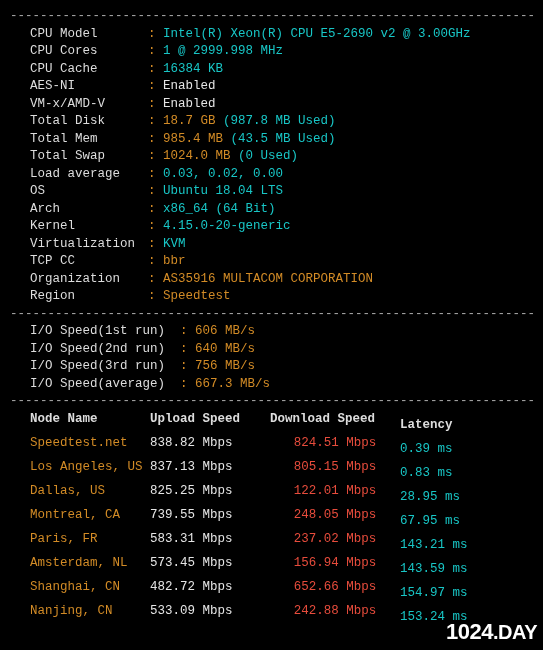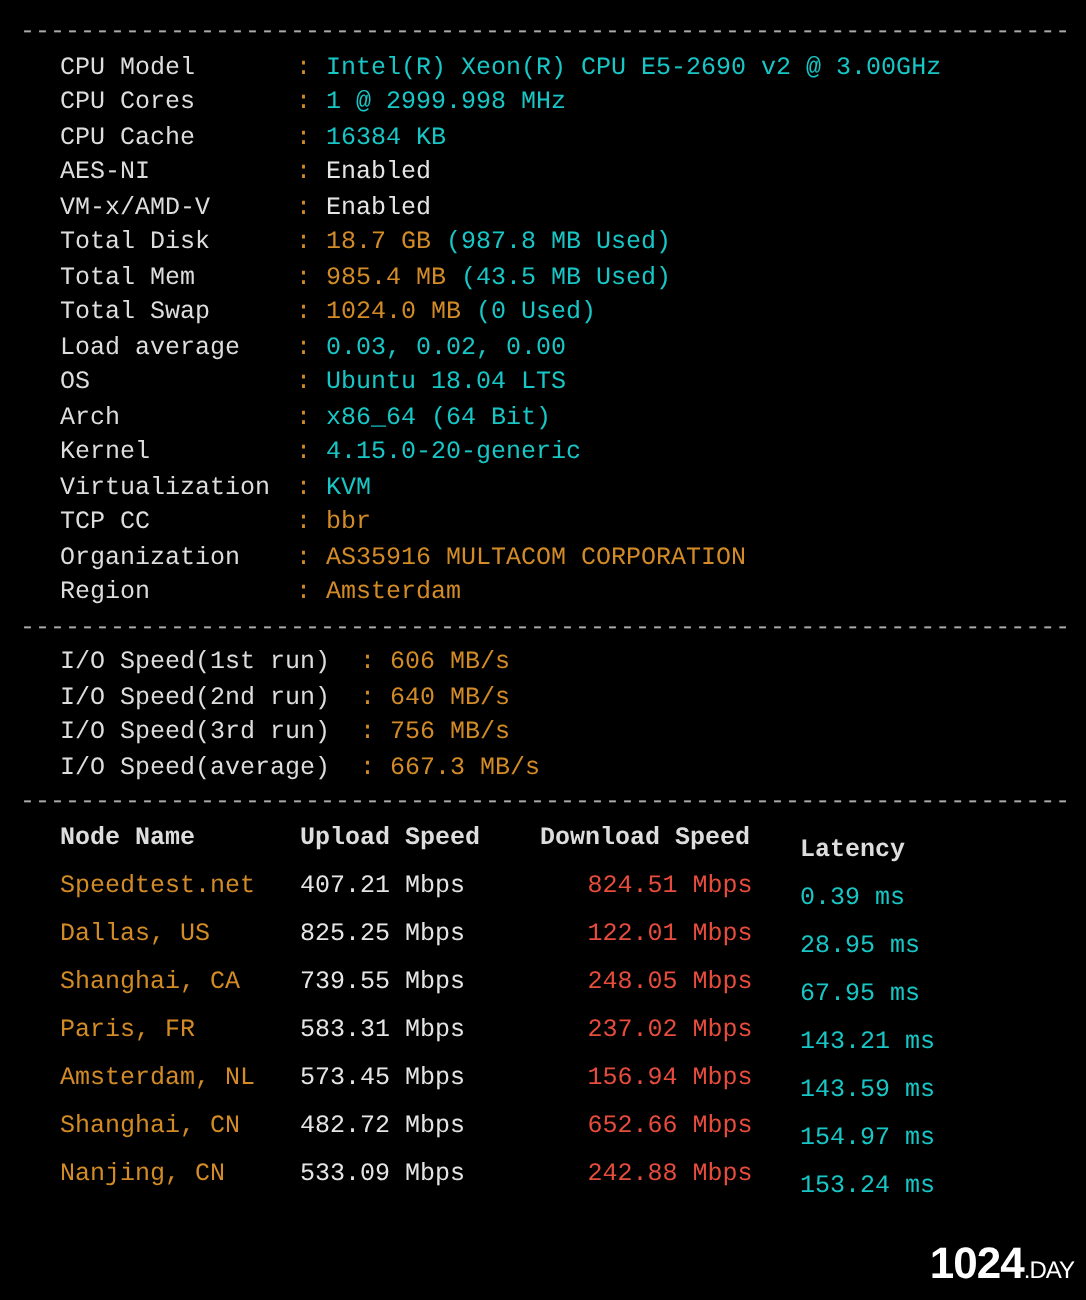--- a/index.html
+++ b/index.html
@@ -39,21 +39,21 @@
     position: fixed;
     right: 6px;
     bottom: 2px;
     font-family: Arial, sans-serif;
     font-weight: 900;
     font-size: 22px;
     color: #fff;
     letter-spacing: -0.5px;
     text-shadow: 0 0 4px #000;
   }
-  .watermark .day { font-size: 12px; font-weight:400; }
+  .watermark .day { font-size: 20px; font-weight:700; }
 </style>
 </head>
 <body>
 
 <div id="out">
     <div class="hr">----------------------------------------------------------------------</div>
     <div class="row"><span class="lbl">CPU Model</span><span class="colon">: </span><span class="cyan">Intel(R) Xeon(R) CPU E5-2690 v2 @ 3.00GHz</span></div>
     <div class="row"><span class="lbl">CPU Cores</span><span class="colon">: </span><span class="cyan">1 @ 2999.998 MHz</span></div>
     <div class="row"><span class="lbl">CPU Cache</span><span class="colon">: </span><span class="cyan">16384 KB</span></div>
     <div class="row"><span class="lbl">AES-NI</span><span class="colon">: </span><span class="green">Enabled</span></div>
@@ -61,31 +61,32 @@
     <div class="row"><span class="lbl">Total Disk</span><span class="colon">: </span><span class="yellow">18.7 GB</span><span class="cyan"> (987.8 MB Used)</span></div>
     <div class="row"><span class="lbl">Total Mem</span><span class="colon">: </span><span class="yellow">985.4 MB</span><span class="cyan"> (43.5 MB Used)</span></div>
     <div class="row"><span class="lbl">Total Swap</span><span class="colon">: </span><span class="yellow">1024.0 MB</span><span class="cyan"> (0 Used)</span></div>
     <div class="row"><span class="lbl">Load average</span><span class="colon">: </span><span class="cyan">0.03, 0.02, 0.00</span></div>
     <div class="row"><span class="lbl">OS</span><span class="colon">: </span><span class="cyan">Ubuntu 18.04 LTS</span></div>
     <div class="row"><span class="lbl">Arch</span><span class="colon">: </span><span class="cyan">x86_64 (64 Bit)</span></div>
     <div class="row"><span class="lbl">Kernel</span><span class="colon">: </span><span class="cyan">4.15.0-20-generic</span></div>
     <div class="row"><span class="lbl">Virtualization</span><span class="colon">: </span><span class="cyan">KVM</span></div>
     <div class="row"><span class="lbl">TCP CC</span><span class="colon">: </span><span class="yellow">bbr</span></div>
     <div class="row"><span class="lbl">Organization</span><span class="colon">: </span><span class="yellow">AS35916 MULTACOM CORPORATION</span></div>
-    <div class="row"><span class="lbl">Region</span><span class="colon">: </span><span class="yellow">Amsterdam</span></div>
+    <div class="row"><span class="lbl">Region</span><span class="colon">: </span><span class="yellow">Speedtest</span></div>
     <div class="hr">----------------------------------------------------------------------</div>
     <div class="row"><span class="lbl2">I/O Speed(1st run) </span><span class="colon">: </span><span class="yellow">606 MB/s</span></div>
     <div class="row"><span class="lbl2">I/O Speed(2nd run) </span><span class="colon">: </span><span class="yellow">640 MB/s</span></div>
     <div class="row"><span class="lbl2">I/O Speed(3rd run) </span><span class="colon">: </span><span class="yellow">756 MB/s</span></div>
     <div class="row"><span class="lbl2">I/O Speed(average) </span><span class="colon">: </span><span class="yellow">667.3 MB/s</span></div>
     <div class="hr">----------------------------------------------------------------------</div>
     <div class="row tbl-head"><span class="c-name">Node Name</span><span class="c-up">Upload Speed</span><span class="c-dn">Download Speed</span><span class="c-lat">Latency</span></div>
-    <div class="row"><span class="c-name yellow">Speedtest.net</span><span class="c-up green">407.21 Mbps</span><span class="c-dn red">824.51 Mbps</span><span class="c-lat cyan">0.39 ms</span></div>
+    <div class="row"><span class="c-name yellow">Speedtest.net</span><span class="c-up green">838.82 Mbps</span><span class="c-dn red">824.51 Mbps</span><span class="c-lat cyan">0.39 ms</span></div>
+    <div class="row"><span class="c-name yellow">Los Angeles, US</span><span class="c-up green">837.13 Mbps</span><span class="c-dn red">805.15 Mbps</span><span class="c-lat cyan">0.83 ms</span></div>
     <div class="row"><span class="c-name yellow">Dallas, US</span><span class="c-up green">825.25 Mbps</span><span class="c-dn red">122.01 Mbps</span><span class="c-lat cyan">28.95 ms</span></div>
-    <div class="row"><span class="c-name yellow">Shanghai, CA</span><span class="c-up green">739.55 Mbps</span><span class="c-dn red">248.05 Mbps</span><span class="c-lat cyan">67.95 ms</span></div>
+    <div class="row"><span class="c-name yellow">Montreal, CA</span><span class="c-up green">739.55 Mbps</span><span class="c-dn red">248.05 Mbps</span><span class="c-lat cyan">67.95 ms</span></div>
     <div class="row"><span class="c-name yellow">Paris, FR</span><span class="c-up green">583.31 Mbps</span><span class="c-dn red">237.02 Mbps</span><span class="c-lat cyan">143.21 ms</span></div>
     <div class="row"><span class="c-name yellow">Amsterdam, NL</span><span class="c-up green">573.45 Mbps</span><span class="c-dn red">156.94 Mbps</span><span class="c-lat cyan">143.59 ms</span></div>
     <div class="row"><span class="c-name yellow">Shanghai, CN</span><span class="c-up green">482.72 Mbps</span><span class="c-dn red">652.66 Mbps</span><span class="c-lat cyan">154.97 ms</span></div>
     <div class="row"><span class="c-name yellow">Nanjing, CN</span><span class="c-up green">533.09 Mbps</span><span class="c-dn red">242.88 Mbps</span><span class="c-lat cyan">153.24 ms</span></div>
   </div>
 
 <div class="watermark">
   <span>1024</span><span class="day">.DAY</span>
 </div>
 

